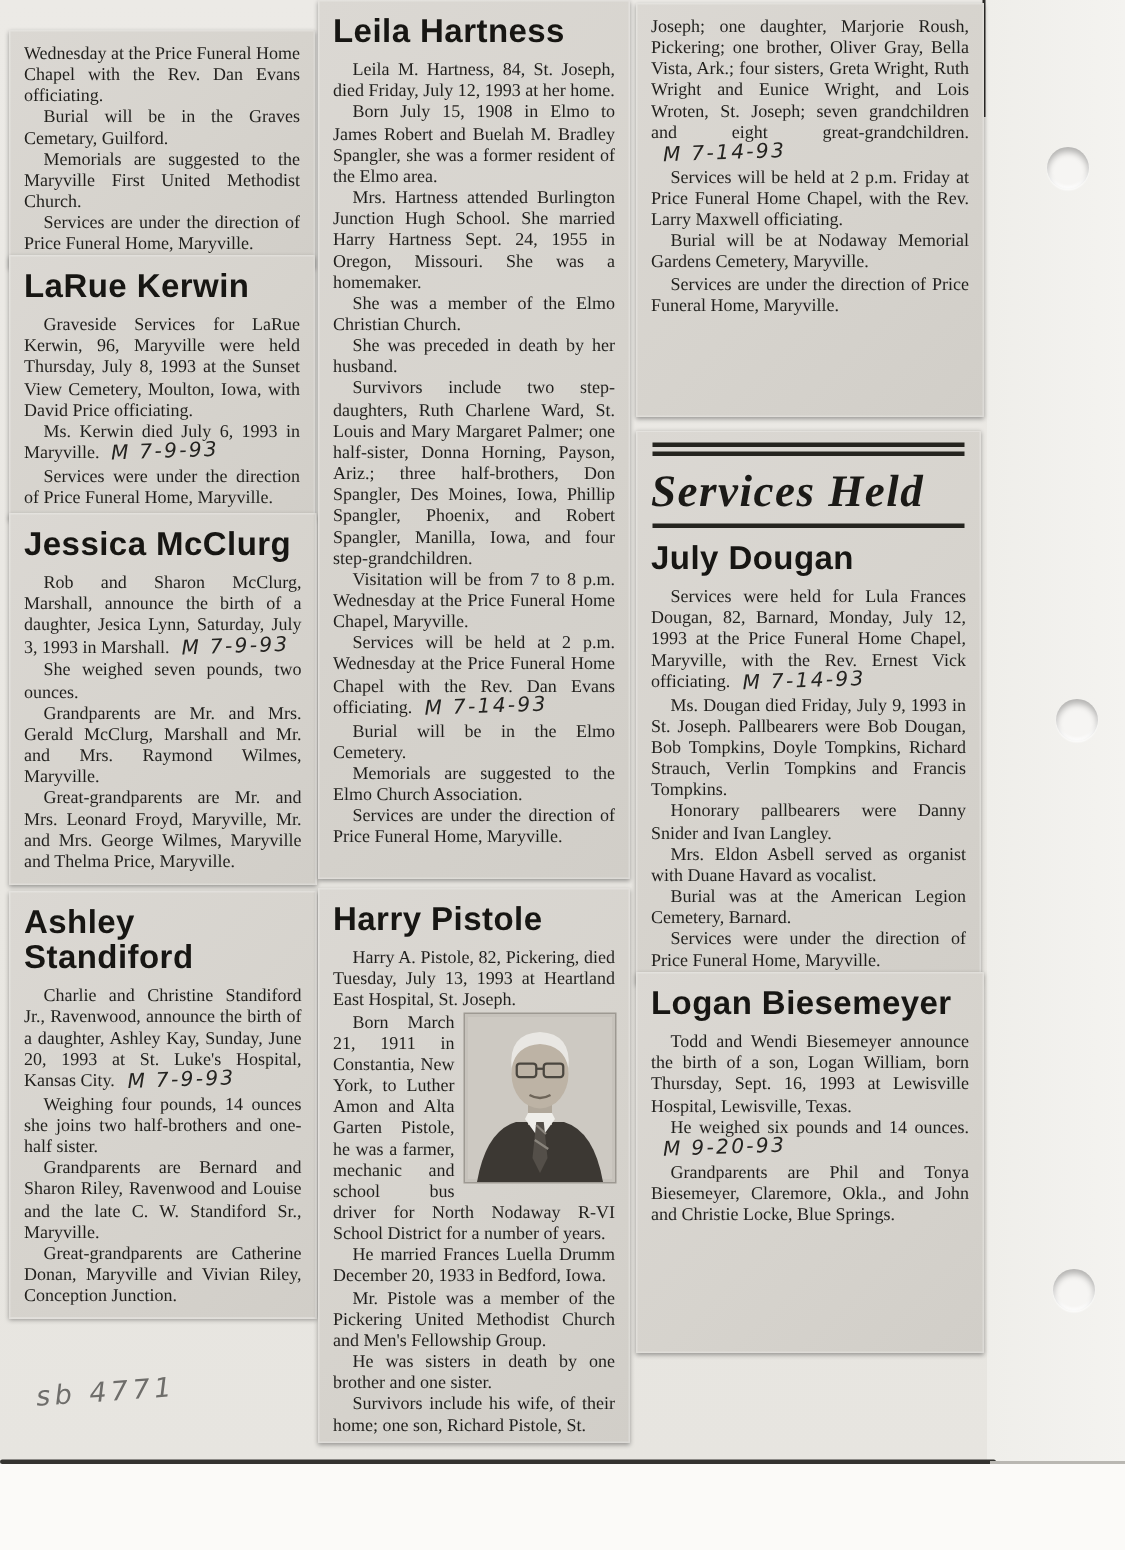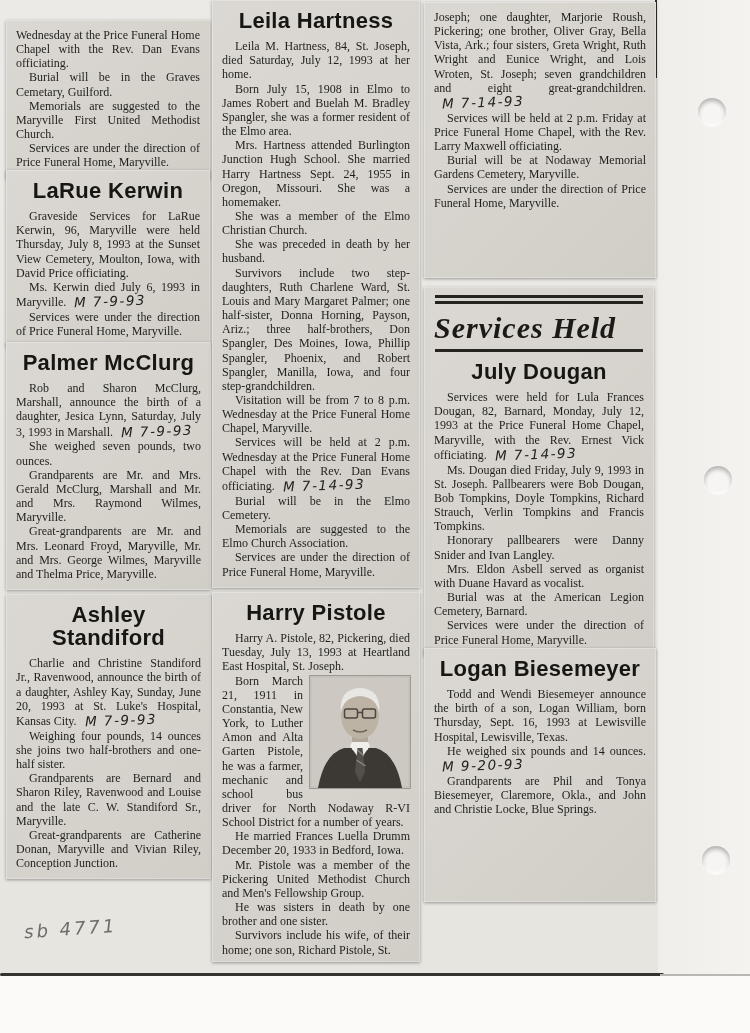--- a/index.html
+++ b/index.html
@@ -40,21 +40,21 @@
     background:linear-gradient(135deg,#dbd8d3 0%,#d6d3cd 55%,#d1cec8 100%);
     box-shadow:0 1px 3px rgba(0,0,0,0.35), 0 0 0 1px rgba(255,255,255,0.25) inset;
   }
   .clip p{
     margin:0;text-indent:13px;text-align:justify;
     font-size:12px;line-height:1.18;
   }
   .clip p.noindent{text-indent:0;}
   .headline{
     font-family:"Liberation Sans", sans-serif;font-weight:bold;
-    font-size:22px;line-height:1.05;text-align:center;
+    font-size:22px;line-height:1.05;
     margin:1px 0 7px 0;letter-spacing:0.3px;color:#171613;
   }
   .hand{
     font-family:"DejaVu Sans", sans-serif;font-style:italic;
     font-size:13.5px;letter-spacing:1.5px;display:inline-block;
     transform:rotate(-2deg);margin-left:8px;white-space:nowrap;color:#242320;
     text-indent:0;
   }
   .rule-double{height:3px;border-top:3px solid #25241f;border-bottom:3px solid #25241f;margin:0 1px 5px 1px;}
   .rule-single{border-top:3px solid #25241f;margin:4px 1px 8px 1px;}
@@ -102,38 +102,38 @@
   </div>
 
   <div class="clip c-b">
     <div class="headline">LaRue Kerwin</div>
     <p>Graveside Services for LaRue Kerwin, 96, Maryville were held Thursday, July 8, 1993 at the Sunset View Cemetery, Moulton, Iowa, with David Price officiating.</p>
     <p><span>Ms. Kerwin died July 6, 1993 in Maryville.</span><span class="hand">M 7-9-93</span></p>
     <p>Services were under the direction of Price Funeral Home, Maryville.</p>
   </div>
 
   <div class="clip c-c">
-    <div class="headline">Palmer McClurg</div>
+    <div class="headline">Jessica McClurg</div>
     <p><span>Rob and Sharon McClurg, Marshall, announce the birth of a daughter, Jesica Lynn, Saturday, July 3, 1993 in Marshall.</span><span class="hand">M 7-9-93</span></p>
     <p>She weighed seven pounds, two ounces.</p>
     <p>Grandparents are Mr. and Mrs. Gerald McClurg, Marshall and Mr. and Mrs. Raymond Wilmes, Maryville.</p>
     <p>Great-grandparents are Mr. and Mrs. Leonard Froyd, Maryville, Mr. and Mrs. George Wilmes, Maryville and Thelma Price, Maryville.</p>
   </div>
 
   <div class="clip c-d">
     <div class="headline">Ashley Standiford</div>
     <p><span>Charlie and Christine Standiford Jr., Ravenwood, announce the birth of a daughter, Ashley Kay, Sunday, June 20, 1993 at St. Luke's Hospital, Kansas City.</span><span class="hand">M 7-9-93</span></p>
     <p>Weighing four pounds, 14 ounces she joins two half-brothers and one-half sister.</p>
     <p>Grandparents are Bernard and Sharon Riley, Ravenwood and Louise and the late C. W. Standiford Sr., Maryville.</p>
     <p>Great-grandparents are Catherine Donan, Maryville and Vivian Riley, Conception Junction.</p>
   </div>
 
   <div class="clip c-e">
     <div class="headline">Leila Hartness</div>
-    <p>Leila M. Hartness, 84, St. Joseph, died Saturday, July 12, 1993 at her home.</p>
+    <p>Leila M. Hartness, 84, St. Joseph, died Friday, July 12, 1993 at her home.</p>
     <p>Born July 15, 1908 in Elmo to James Robert and Buelah M. Bradley Spangler, she was a former resident of the Elmo area.</p>
     <p>Mrs. Hartness attended Burlington Junction Hugh School. She married Harry Hartness Sept. 24, 1955 in Oregon, Missouri. She was a homemaker.</p>
     <p>She was a member of the Elmo Christian Church.</p>
     <p>She was preceded in death by her husband.</p>
     <p>Survivors include two step-daughters, Ruth Charlene Ward, St. Louis and Mary Margaret Palmer; one half-sister, Donna Horning, Payson, Ariz.; three half-brothers, Don Spangler, Des Moines, Iowa, Phillip Spangler, Phoenix, and Robert Spangler, Manilla, Iowa, and four step-grandchildren.</p>
     <p>Visitation will be from 7 to 8 p.m. Wednesday at the Price Funeral Home Chapel, Maryville.</p>
     <p><span>Services will be held at 2 p.m. Wednesday at the Price Funeral Home Chapel with the Rev. Dan Evans officiating.</span><span class="hand">M 7-14-93</span></p>
     <p>Burial will be in the Elmo Cemetery.</p>
     <p>Memorials are suggested to the Elmo Church Association.</p>
     <p>Services are under the direction of Price Funeral Home, Maryville.</p>

